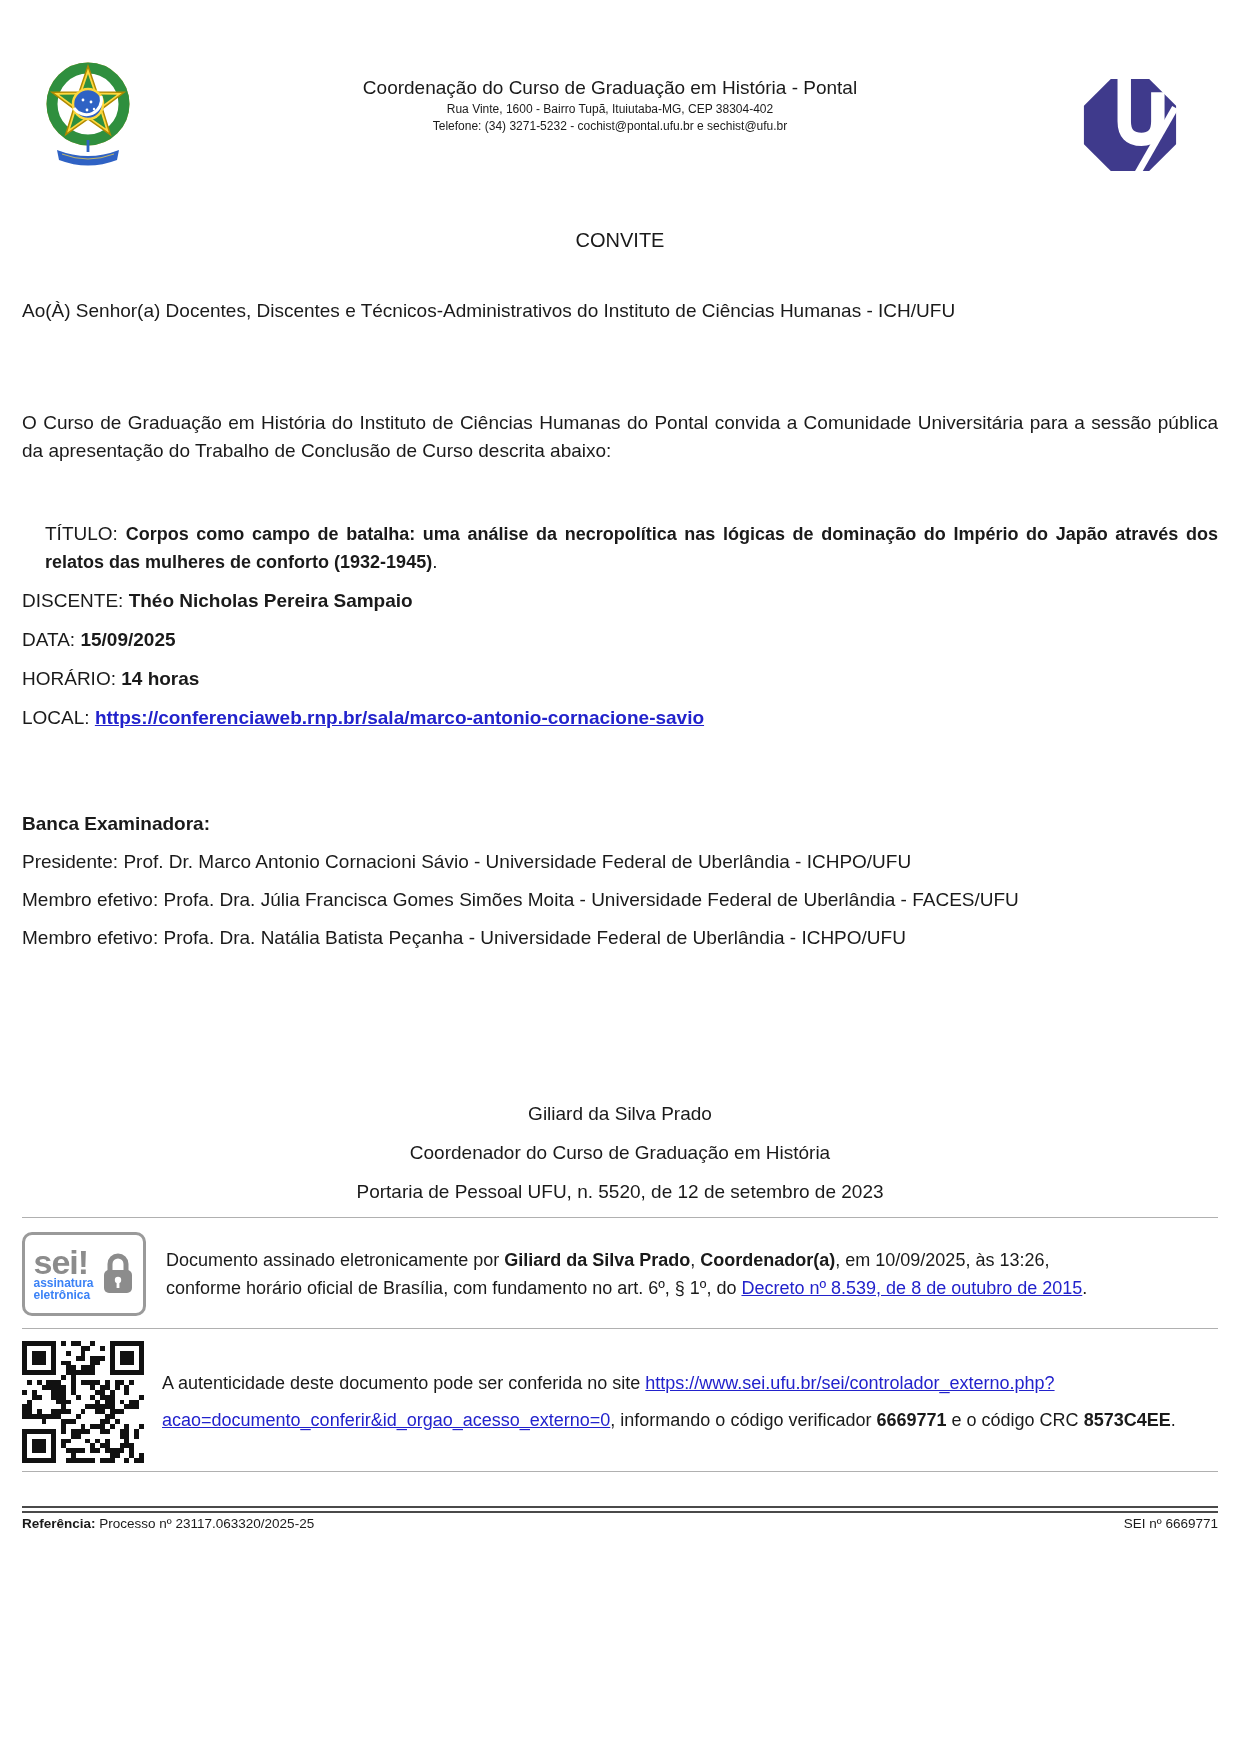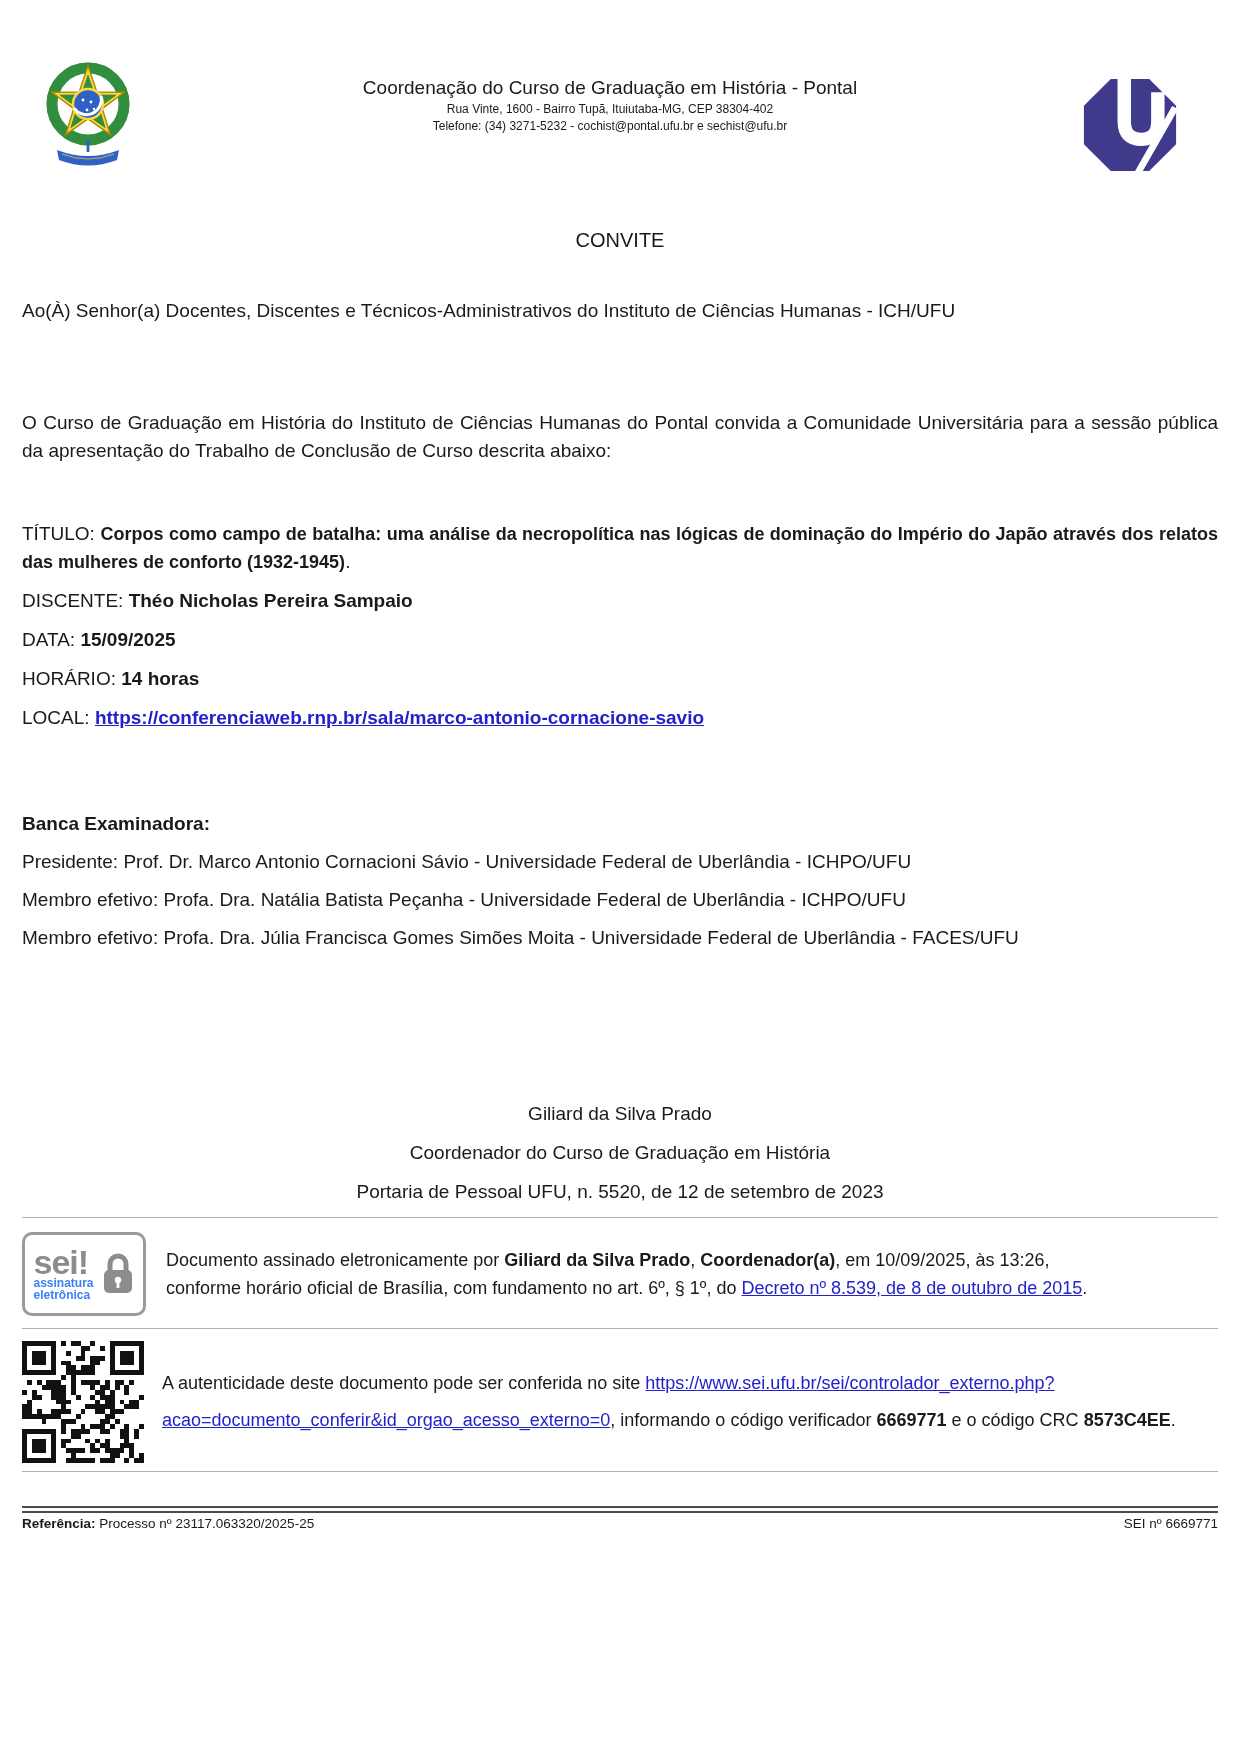--- a/index.html
+++ b/index.html
@@ -15,21 +15,21 @@
   .addr,.contact{font-size:12px;line-height:17px;}
   .ufu{width:96px;height:106px;margin-right:40px;margin-top:14px;flex-shrink:0;}
 
   .convite{text-align:center;font-size:20px;font-weight:normal;margin:57px 0 0;line-height:26px;}
   .addressee{margin:44px 0 0;font-size:19px;line-height:28px;}
   .intro{margin:84px 0 0;font-size:19px;line-height:28px;text-align:justify;}
 
   .fields{margin-top:55px;}
   .field{margin:0 0 11px;font-size:19px;line-height:28px;}
   .field .val{font-weight:bold;}
-  .field.titulo{text-align:justify;}
+  .field.titulo{text-align:justify;margin-left:23px;}
   .field.titulo .val{font-size:18px;}
   .link{color:#2222cc;text-decoration:underline;cursor:pointer;}
   .local-link{font-weight:bold;}
 
   .banca{margin-top:78px;}
   .banca-heading{font-weight:bold;font-size:19px;line-height:28px;margin:0 0 10px;}
   .banca p{margin:0 0 10px;font-size:19px;line-height:28px;}
 
   .sig-block{text-align:center;}
   .sig-block p{margin:0 0 11px;font-size:19px;line-height:28px;}
@@ -109,22 +109,22 @@
       <span>HORÁRIO: </span><span class="val">14 horas</span>
     </p>
     <p class="field">
       <span>LOCAL: </span><a class="link local-link">https://conferenciaweb.rnp.br/sala/marco-antonio-cornacione-savio</a>
     </p>
   </div>
 
   <div class="banca">
     <p class="banca-heading">Banca Examinadora:</p>
     <p>Presidente: Prof. Dr. Marco Antonio Cornacioni Sávio - Universidade Federal de Uberlândia - ICHPO/UFU</p>
+    <p>Membro efetivo: Profa. Dra. Júlia Francisca Gomes Simões Moita - Universidade Federal de Uberlândia - FACES/UFU</p>
     <p>Membro efetivo: Profa. Dra. Natália Batista Peçanha - Universidade Federal de Uberlândia - ICHPO/UFU</p>
-    <p>Membro efetivo: Profa. Dra. Júlia Francisca Gomes Simões Moita - Universidade Federal de Uberlândia - FACES/UFU</p>
   </div>
 
   <div class="sig-block">
     <p class="sig-name">Giliard da Silva Prado</p>
     <p>Coordenador do Curso de Graduação em História</p>
     <p>Portaria de Pessoal UFU, n. 5520, de 12 de setembro de 2023</p>
   </div>
 
 
   <hr class="thin">

